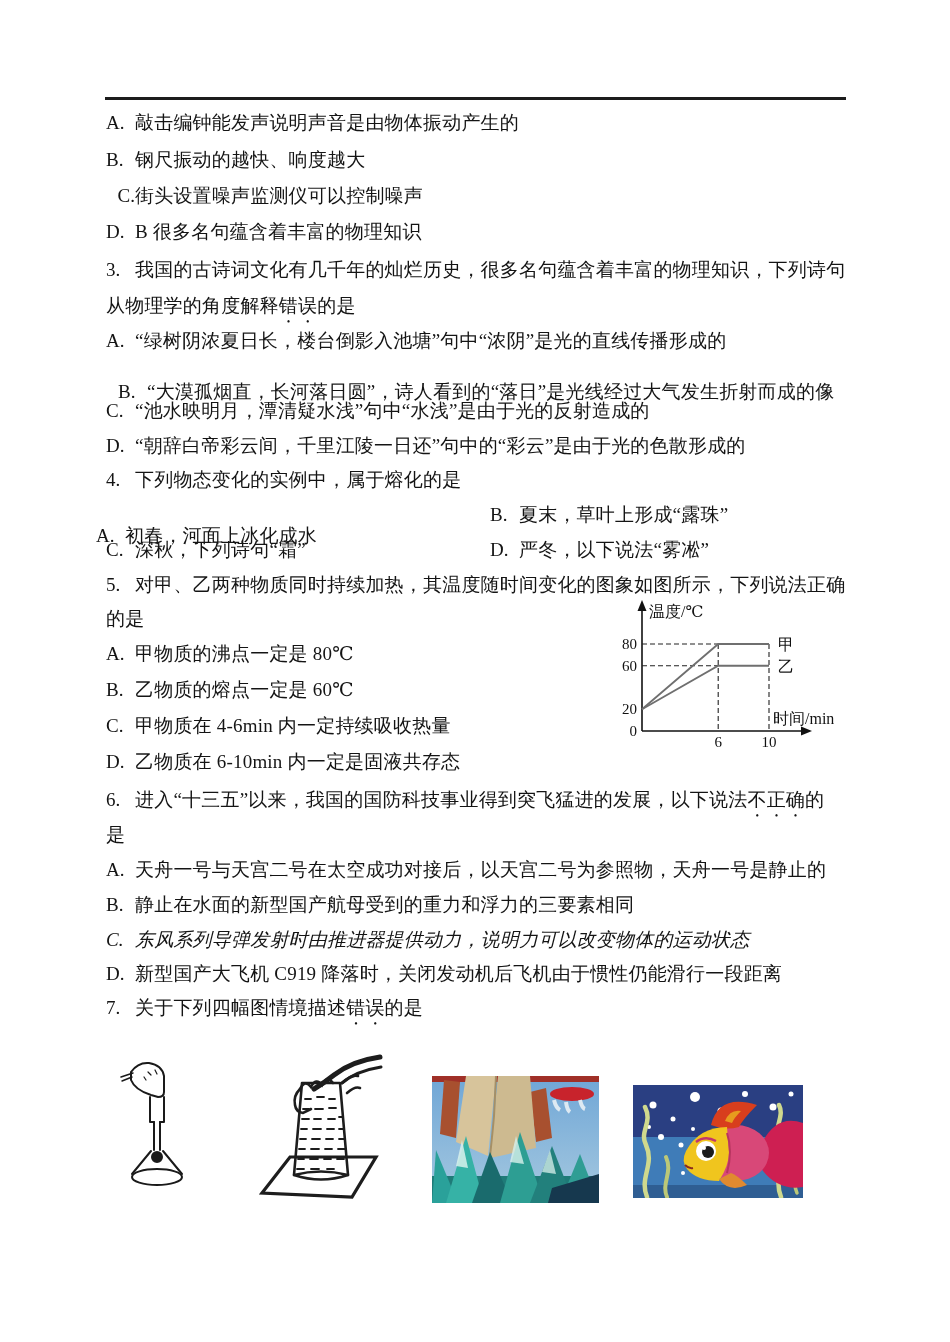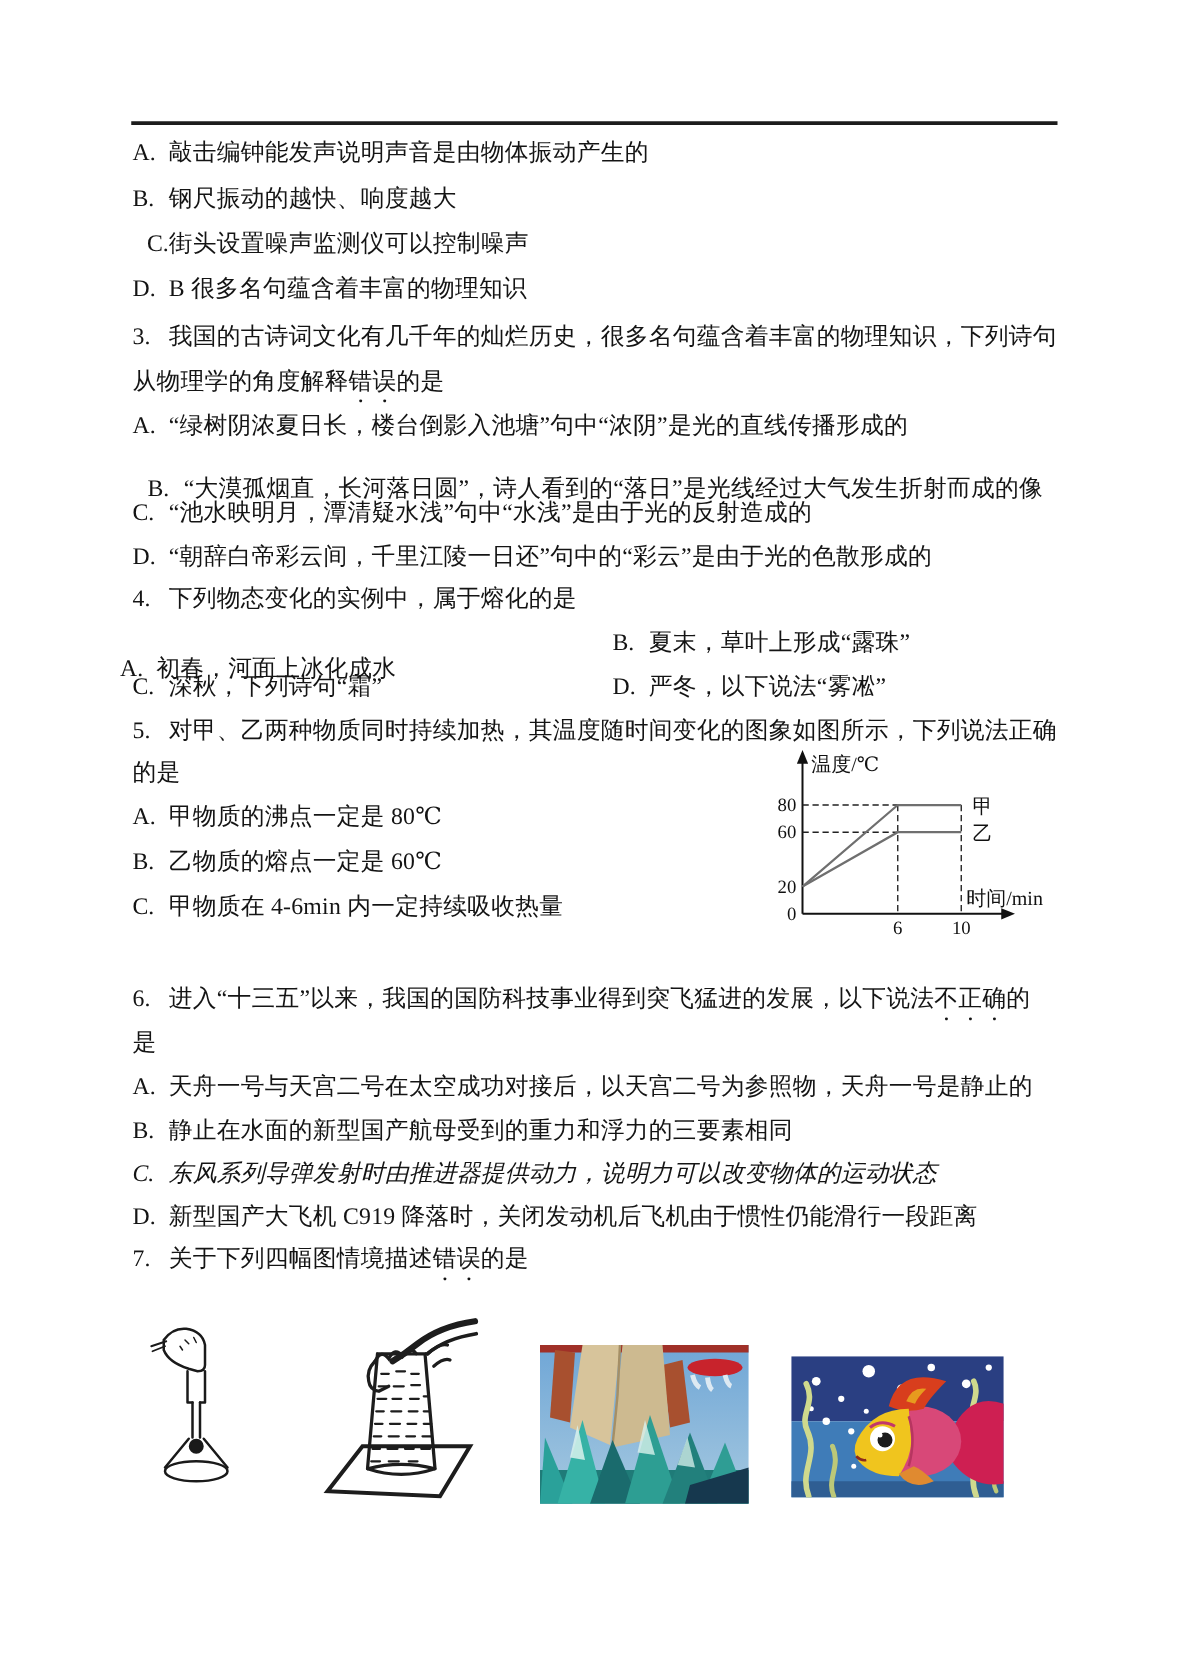--- a/index.html
+++ b/index.html
@@ -41,20 +41,21 @@
   <div class="t" style="left:96px;top:503px;margin-top:21px;"><span class="lbl">A.</span><span>初春，河面上冰化成水</span></div>
   <div class="t" style="left:490px;top:503px;"><span class="lbl">B.</span><span>夏末，草叶上形成“露珠”</span></div>
   <div class="t" style="left:106px;top:538px;"><span class="lbl">C.</span><span>深秋，下列诗句“霜”</span></div>
   <div class="t" style="left:490px;top:538px;"><span class="lbl">D.</span><span>严冬，以下说法“雾凇”</span></div>
 
   <div class="t" style="left:106px;top:573px;"><span class="lbl">5.</span><span>对甲、乙两种物质同时持续加热，其温度随时间变化的图象如图所示，下列说法正确</span></div>
   <div class="t" style="left:106px;top:607px;"><span>的是</span></div>
   <div class="t" style="left:106px;top:642px;"><span class="lbl">A.</span><span>甲物质的沸点一定是 80℃</span></div>
   <div class="t" style="left:106px;top:678px;"><span class="lbl">B.</span><span>乙物质的熔点一定是 60℃</span></div>
   <div class="t" style="left:106px;top:714px;"><span class="lbl">C.</span><span>甲物质在 4-6min 内一定持续吸收热量</span></div>
+  <div class="t" style="left:106px;top:750px;"><span class="lbl">D.</span><span>乙物质在 6-10min 内一定是固液共存态</span></div>
 
   <div class="chart">
     <svg id="chart-svg" width="280" height="170" viewBox="0 0 280 170">
       <line class="axis" x1="27" y1="133" x2="27" y2="10"></line>
       <polygon points="27,2 22.5,13 31.5,13" fill="#111"></polygon>
       <line class="axis" x1="27" y1="133" x2="189" y2="133"></line>
       <polygon points="197,133 186,128.5 186,137.5" fill="#111"></polygon>
       <g id="chart-guides">
           <line x1="27" y1="46" x2="103.19999999999999" y2="46" class="dash"></line>
           <line x1="27" y1="67.75" x2="103.19999999999999" y2="67.75" class="dash"></line>

